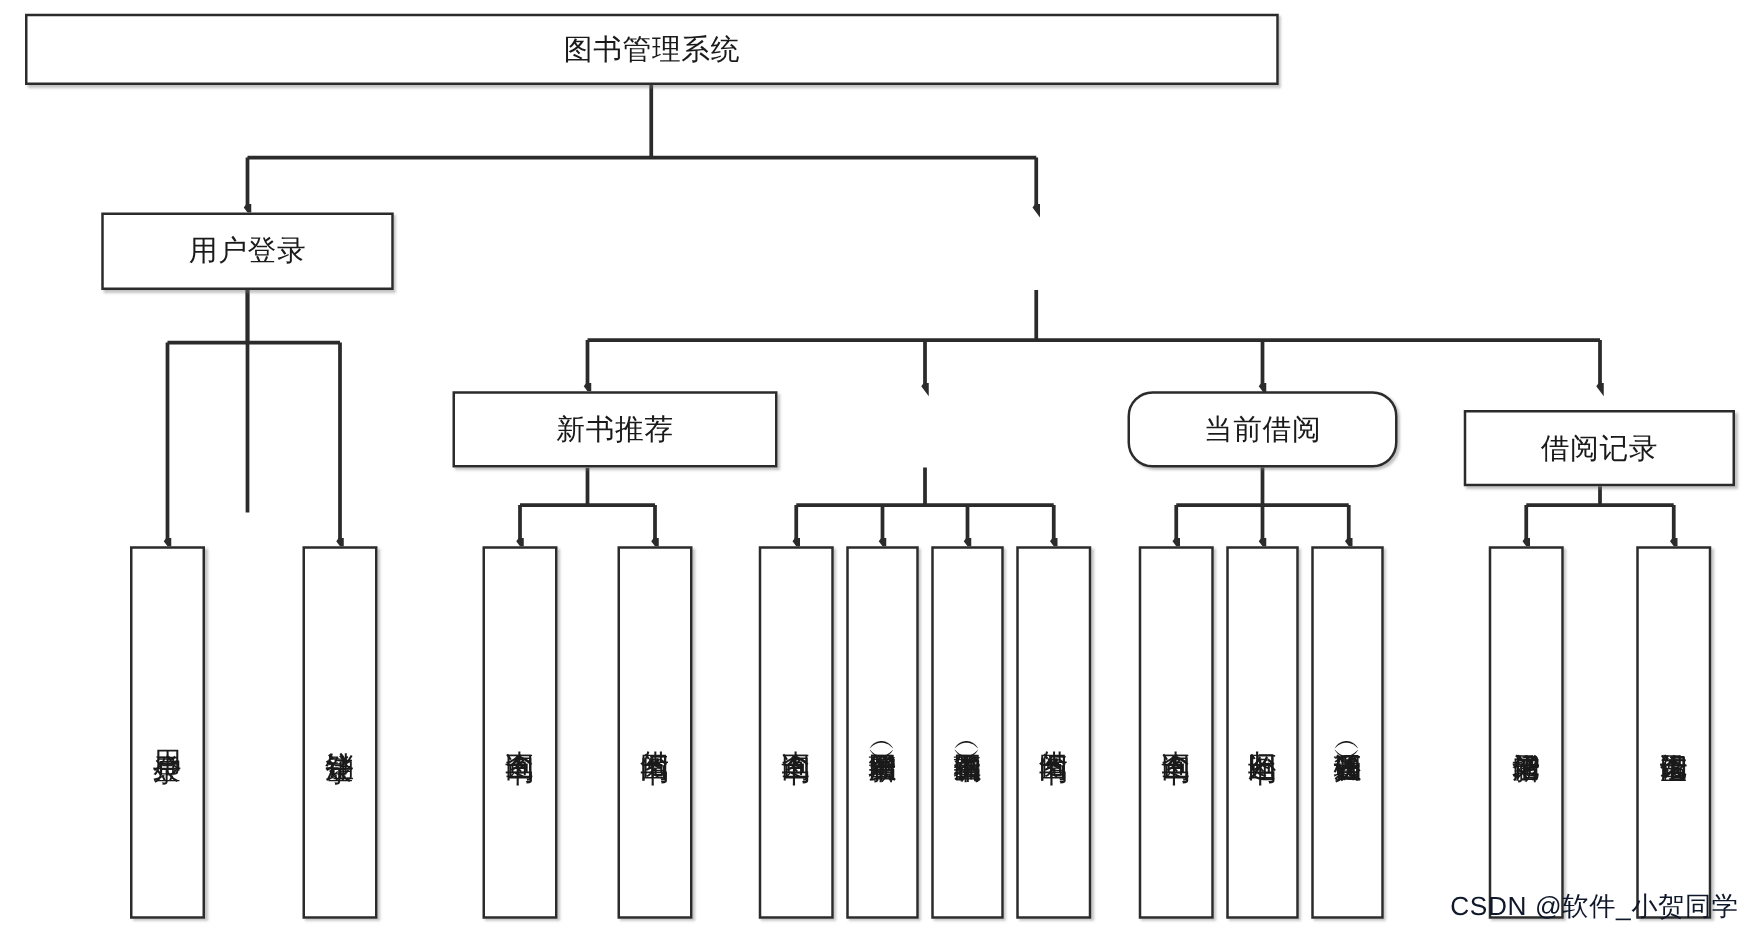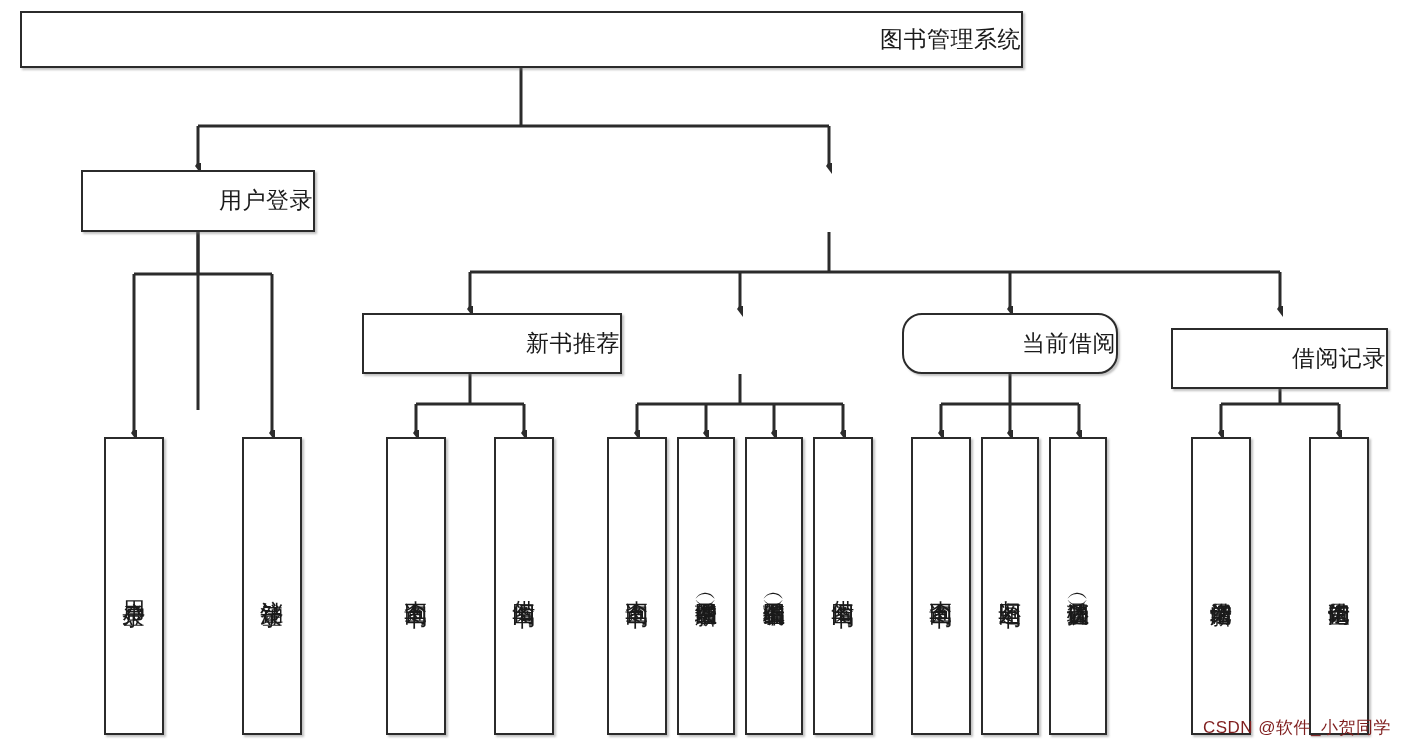--- a/index.html
+++ b/index.html
@@ -26,21 +26,21 @@
     height: 747px;
     pointer-events: none;
   }
   .node {
     position: absolute;
     box-sizing: border-box;
     border: 2px solid #2b2b2b;
     background: #ffffff;
     display: flex;
     align-items: center;
-    justify-content: flex-end;
+    justify-content: center;
     box-shadow: 2px 2px 2px rgba(120,120,120,0.45);
   }
   .node .label {
     display: block;
     text-align: center;
     color: #1a1a1a;
     letter-spacing: 0.5px;
   }
   .node.horiz .label {
     font-size: 23px;
@@ -61,22 +61,22 @@
   }
   .node.vert.tight .label {
     font-size: 22px;
     line-height: 1.18;
     letter-spacing: 0px;
   }
   .watermark {
     position: absolute;
     right: 14px;
     bottom: 8px;
-    font-size: 17px;
-    color: #7f1d1d;
+    font-size: 21px;
+    color: #0f172a;
     white-space: nowrap;
     letter-spacing: 0.5px;
   }
 </style>
 </head>
 <body>
 
 <div id="canvas">
 
   <svg class="edges" viewBox="0 0 1405 747">

